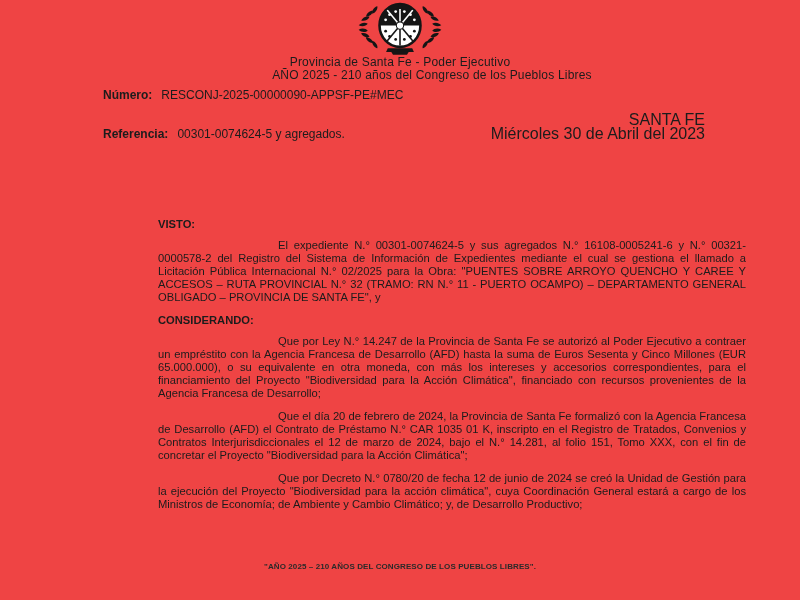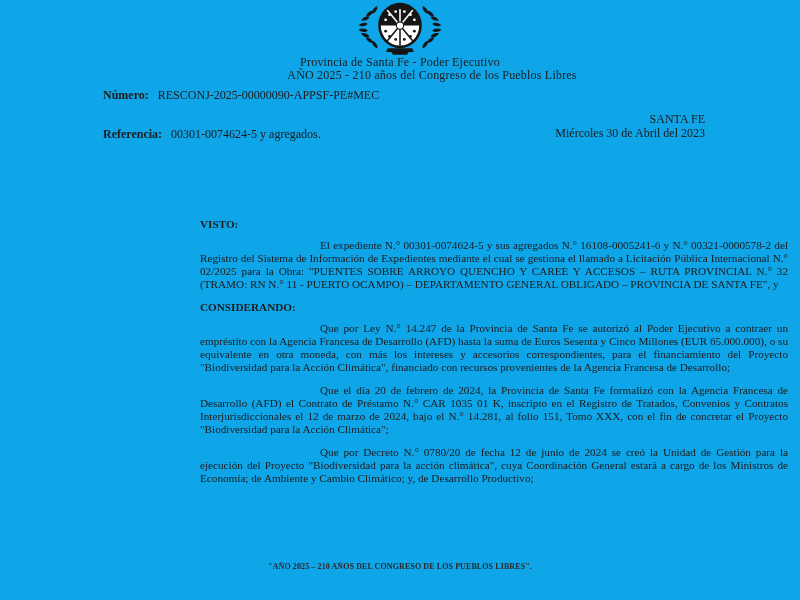--- a/index.html
+++ b/index.html
@@ -6,22 +6,21 @@
   body {
     width: 800px; height: 600px;
     background: #ffffff;
     font-family: "Liberation Sans", sans-serif;
     color: #1c1c1c;
   }
   .page {
     position: relative;
     width: 800px; height: 600px;
     overflow: hidden;
-    background: #0ea5e9;
-    font-family: Liberation Serif, serif;
+    background: #ef4444;
   }
   .crest {
     position: absolute;
     top: 2px; left: 50%;
     transform: translateX(-50%);
     line-height: 0;
   }
   .header-line {
     position: absolute;
     left: 0; width: 100%;
@@ -38,31 +37,30 @@
     font-size: 12px;
     white-space: nowrap;
   }
   .meta-row.numero { top: 88px; }
   .meta-row.referencia { top: 127px; }
   .meta-label { font-weight: bold; margin-right: 9px; }
   .place-date {
     position: absolute;
     top: 113px; right: 95px;
     text-align: right;
-    font-size: 12px;
+    font-size: 16px;
     line-height: 13.5px;
     white-space: nowrap;
   }
   .doc-body {
     position: absolute;
     top: 218px; left: 158px;
     width: 588px;
     font-size: 11.2px;
     line-height: 13px;
-    margin-left: 42px;
   }
   .section-heading {
     font-weight: bold;
     margin: 0 0 8px 0;
   }
   .para {
     margin: 0 0 10px 0;
     text-align: justify;
     text-indent: 120px;
   }

